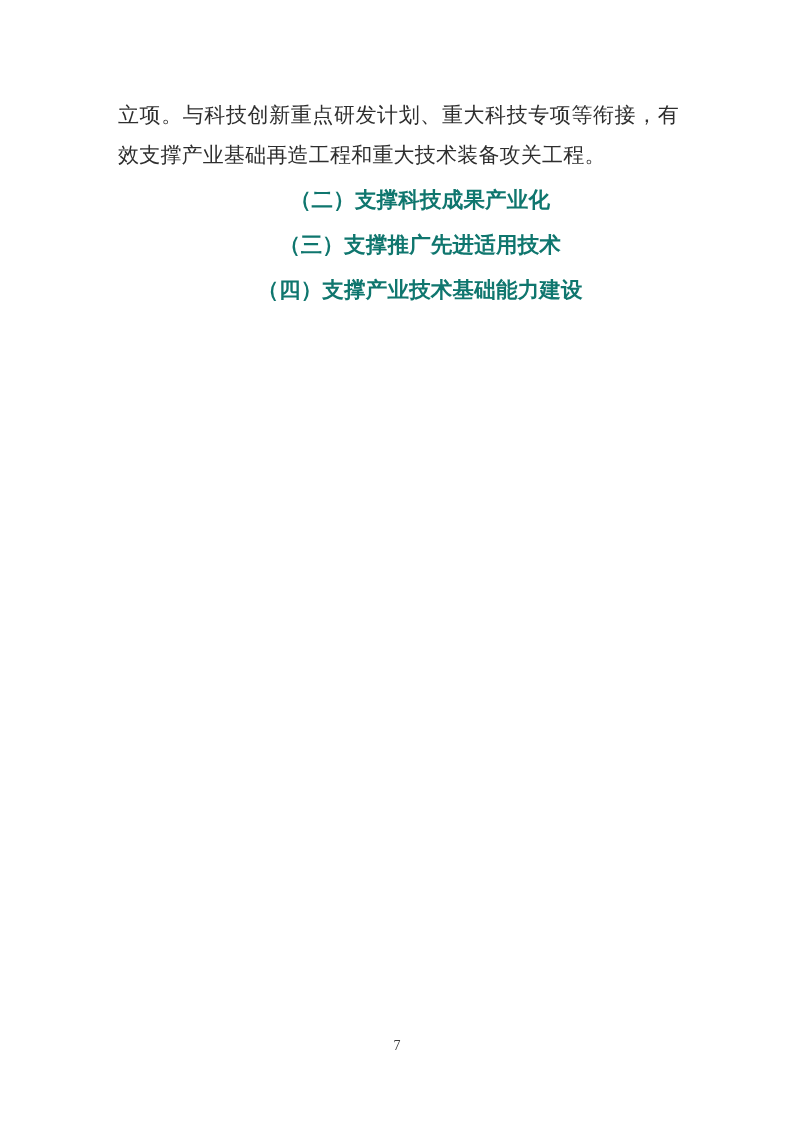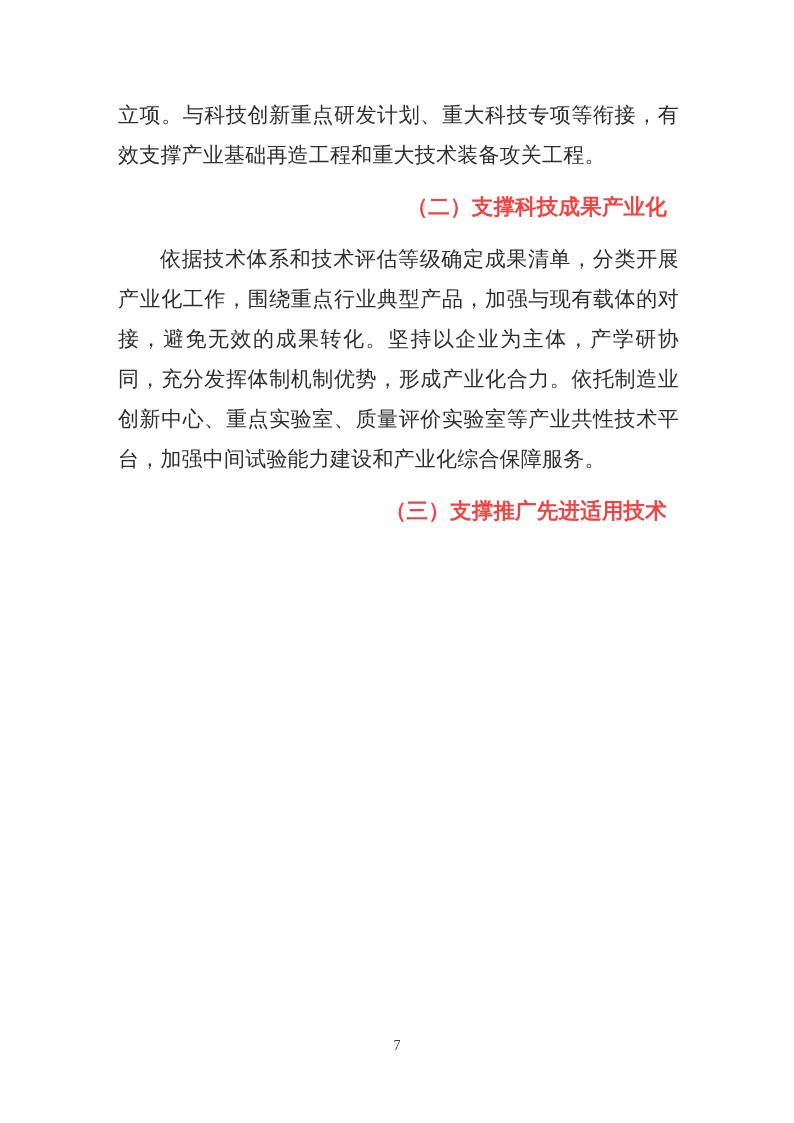--- a/index.html
+++ b/index.html
@@ -29,44 +29,44 @@
   }
   .para {
     margin: 0;
     text-indent: 2em;
     font-family: Liberation Serif, serif;
   }
   .para.no-indent {
     text-indent: 0;
   }
   .heading {
-    margin: 12px;
+    margin: 5px;
     font-size: 21.5px;
     font-weight: bold;
     text-indent: 2em;
     line-height: 40px;
-    text-align: right;
-    color: #ef4444;
+    text-align: center;
+    color: #0f766e;
   }
   .page-footer {
     position: absolute;
     top: 1036px;
     left: 0;
     width: 100%;
     text-align: center;
     font-size: 14px;
     line-height: 20px;
     color: #3a3a3a;
     font-family: "Liberation Serif", "DejaVu Serif", serif;
   }
 </style>
 </head>
 <body>
 
 <div class="page">
   <div class="content">
     <p class="para no-indent">立项。与科技创新重点研发计划、重大科技专项等衔接，有效支撑产业基础再造工程和重大技术装备攻关工程。</p>
     <h3 class="heading">（二）支撑科技成果产业化</h3>
-    <p class="para">依据技术体系和技术评估等级确定成果清单，分类开展产业化工作，围绕重点行业典型产品，加强与现有载体的对接，避免无效的成果转化。坚持以企业为主体，产学研协同，充分发挥体制机制优势，形成产业化合力。依托制造业创新中心、重点实验室、质量评价实验室等产业共性技术平台，加强中间试验能力建设和产业化综合保障服务。</p>
     <h3 class="heading">（三）支撑推广先进适用技术</h3>
+    <h3 class="heading">（四）支撑产业技术基础能力建设</h3>
   </div>
   <div class="page-footer">7</div>
 </div>
 
 </body></html>

